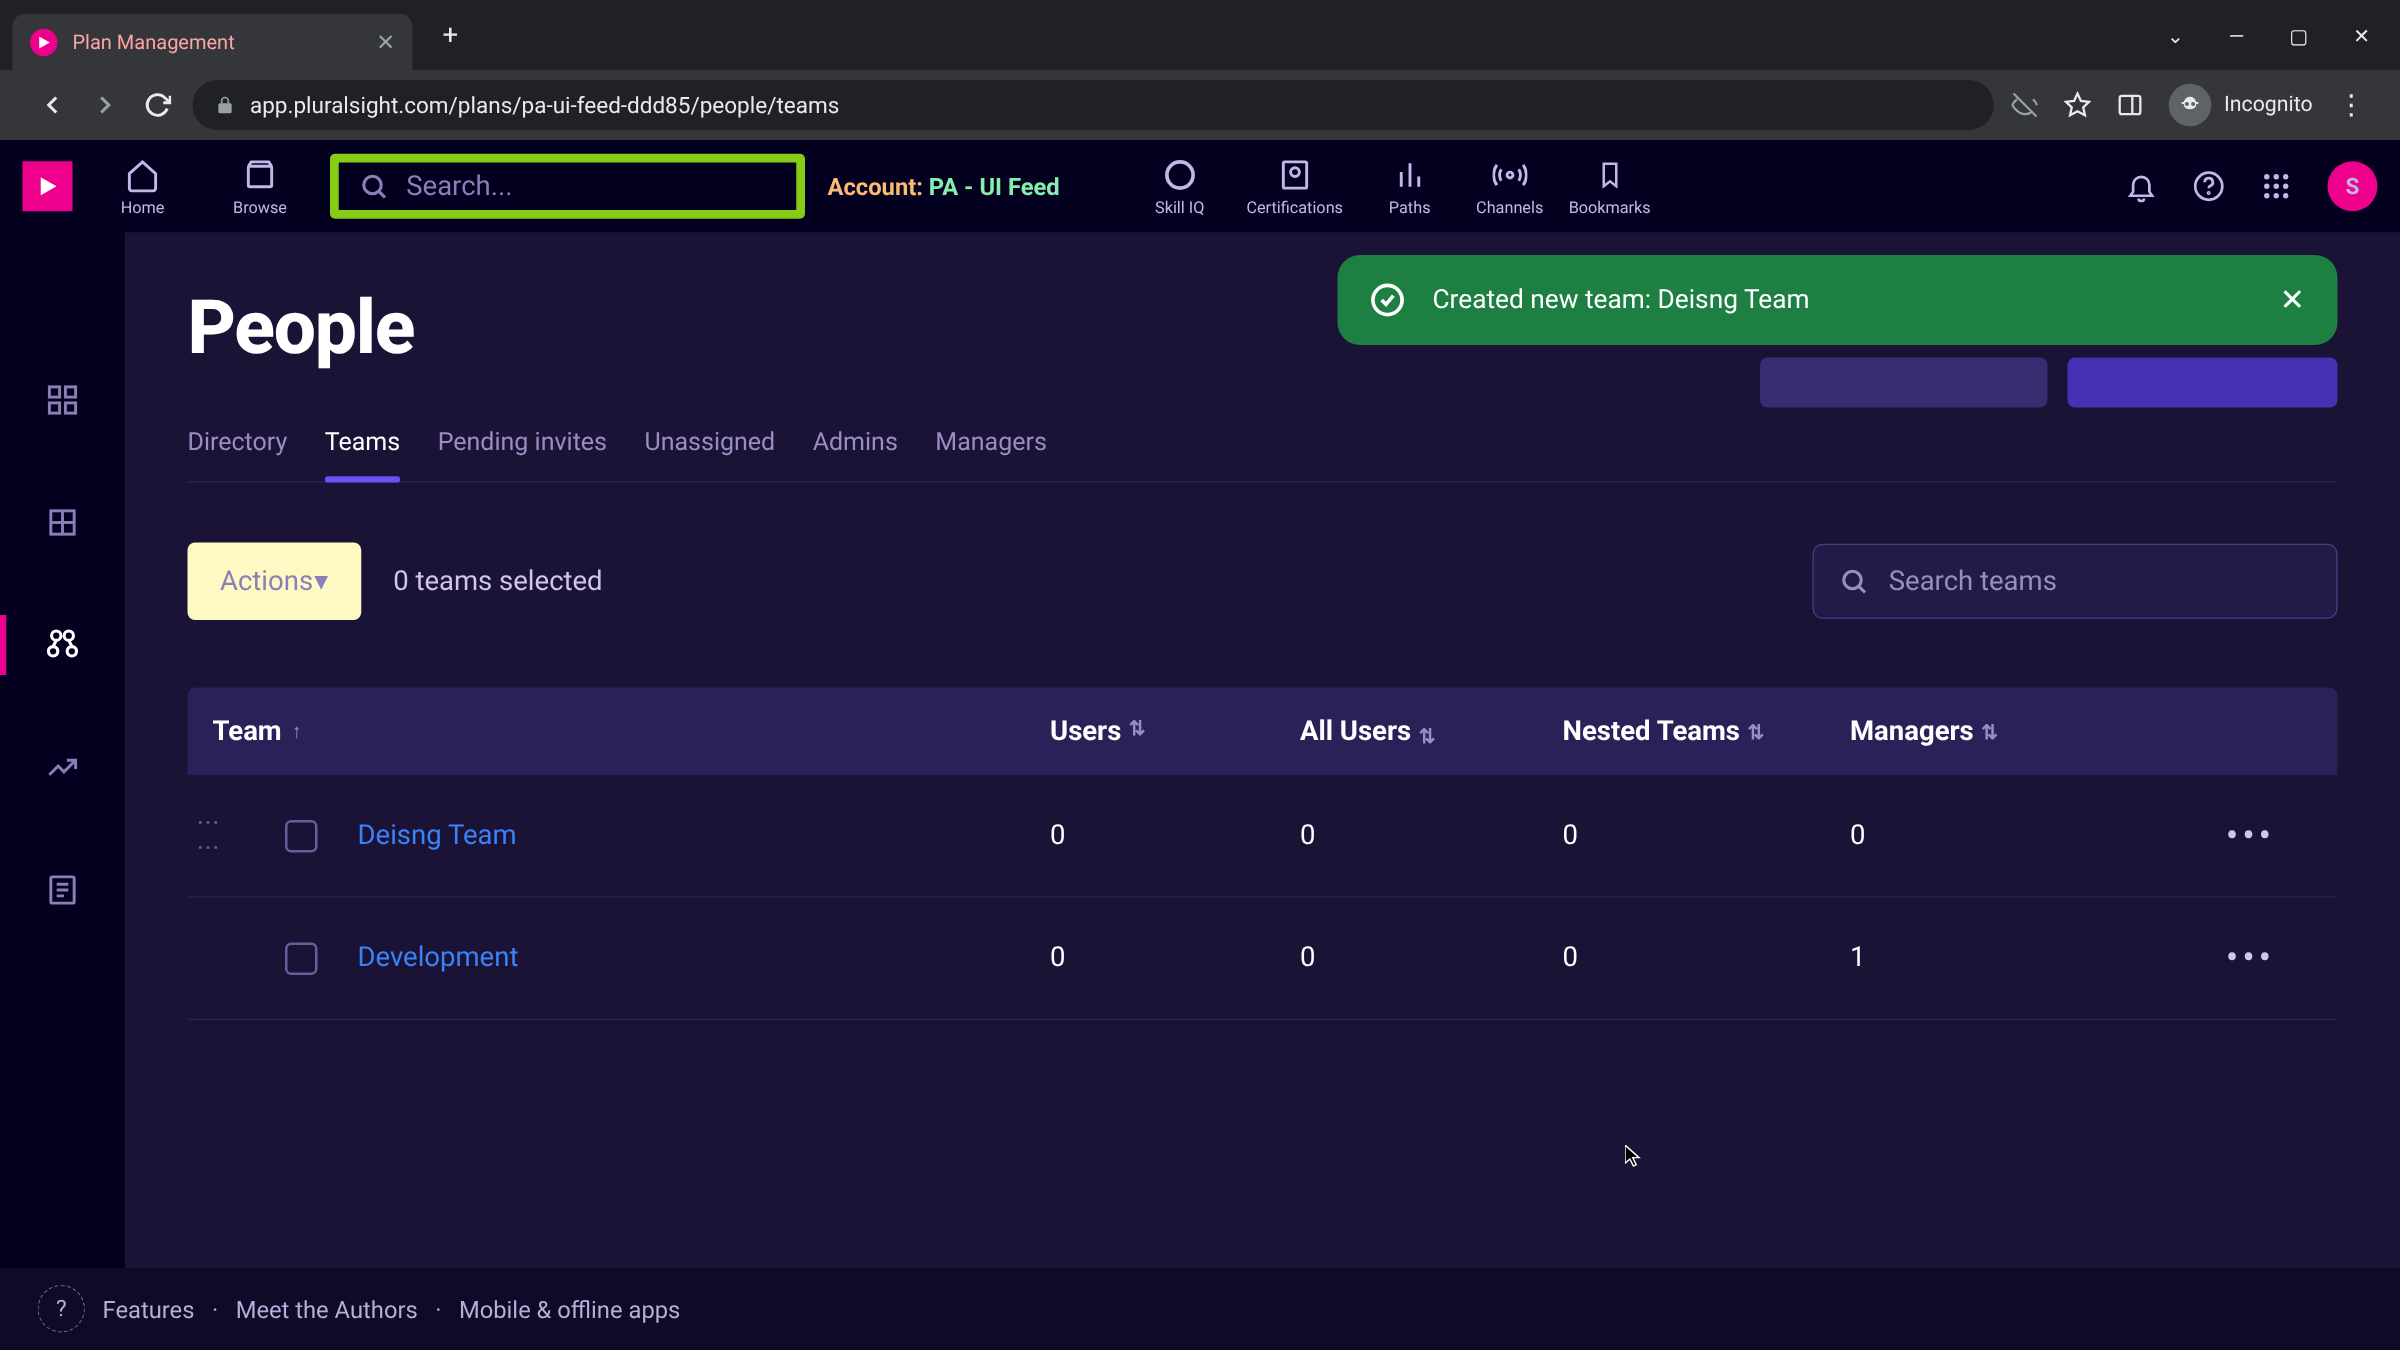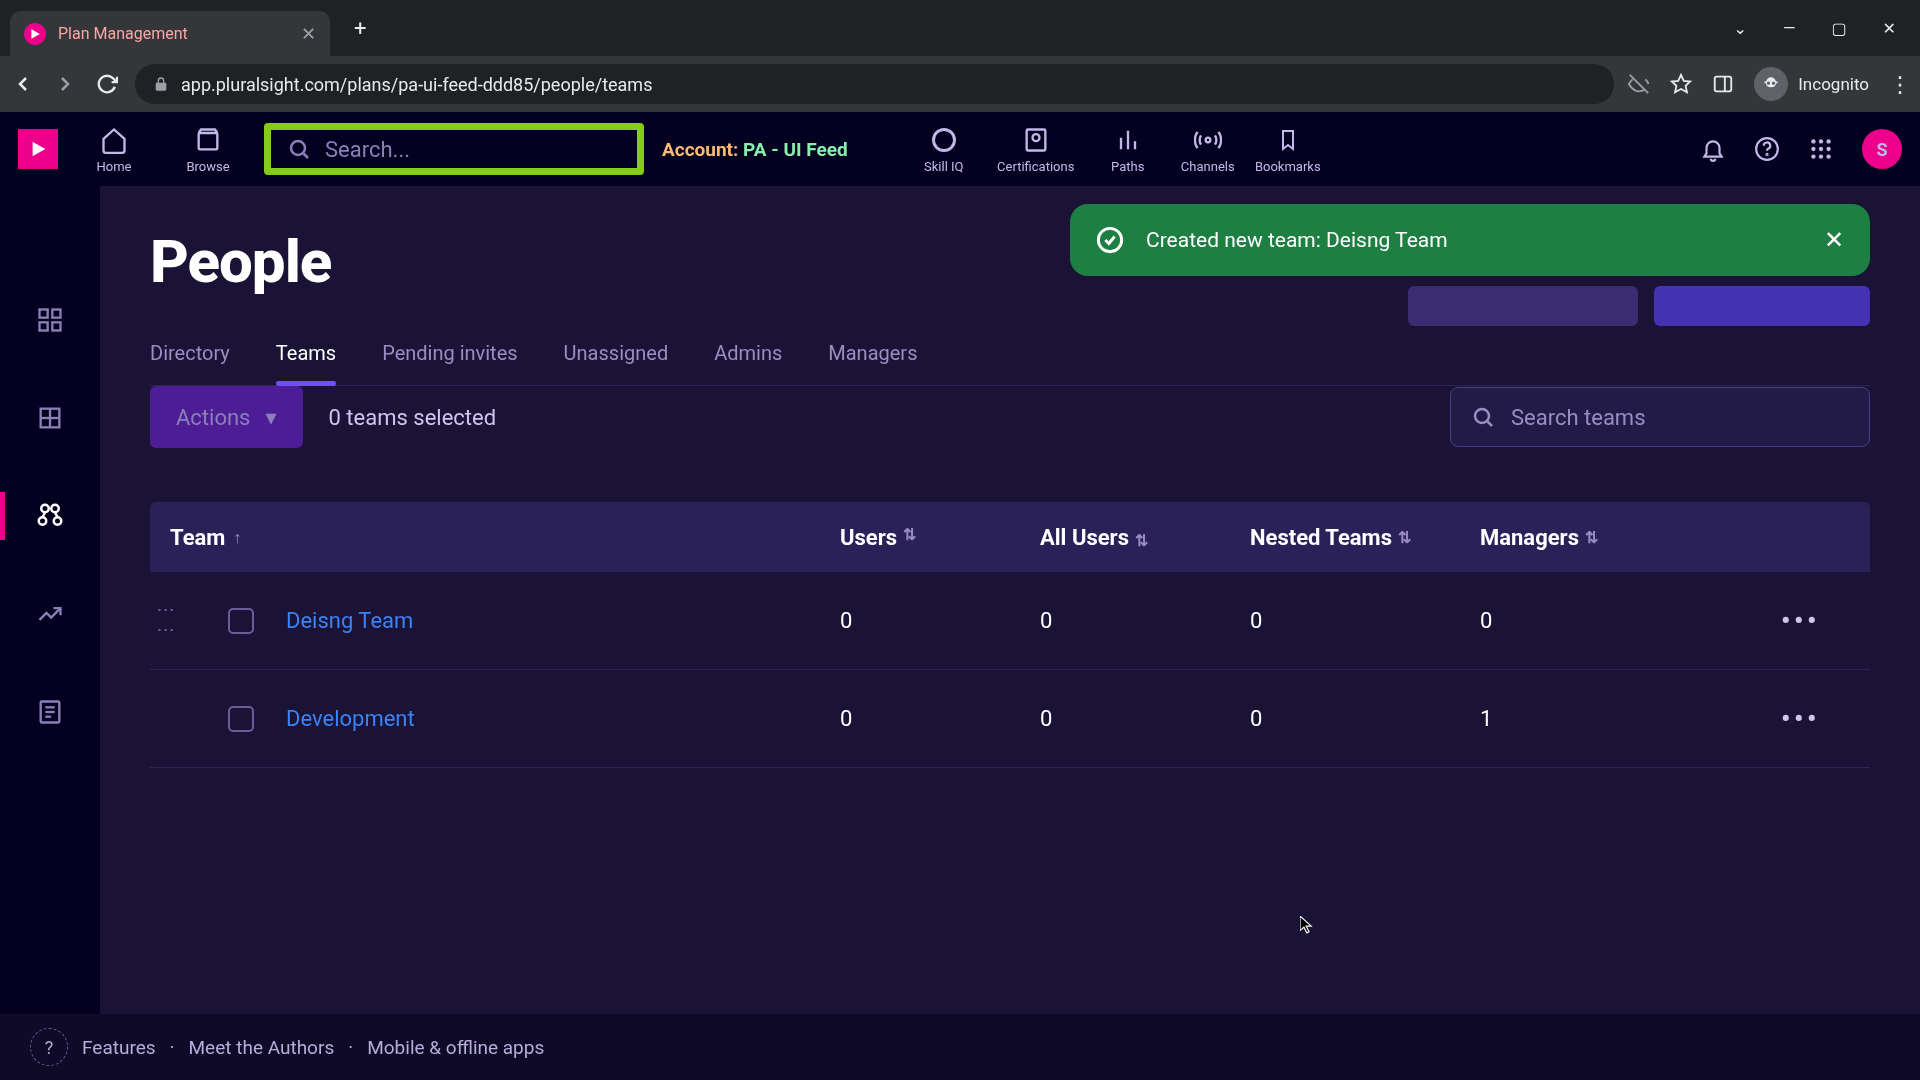--- a/index.html
+++ b/index.html
@@ -9,21 +9,21 @@
   .browser-chrome{background:#202124;height:56px;display:flex;align-items:center}
   .tab{background:#35363a;height:45px;width:320px;margin-left:10px;margin-top:11px;border-radius:10px 10px 0 0;display:flex;align-items:center;padding:0 14px;gap:12px}
   .tab-favicon{width:22px;height:22px;background:#ec008c;border-radius:50%;display:flex;align-items:center;justify-content:center}
   .tab-favicon svg{width:12px;height:12px}
   .tab-title{flex:1;font-size:16px;color:#fca5a5}
   .tab-close{color:#9aa0a6;cursor:pointer;font-size:18px}
   .new-tab{color:#e8eaed;margin-left:24px;font-size:22px}
   .win-controls{margin-left:auto;display:flex;gap:36px;padding-right:24px;color:#e8eaed}
   .win-controls span{font-size:16px}
   
-  .addr-bar{background:#35363a;height:56px;display:flex;align-items:center;padding:0 9px;gap:14px}
+  .addr-bar{background:#35363a;height:56px;display:flex;align-items:center;padding:0 28px;gap:14px}
   .nav-btn{color:#9aa0a6;width:28px;height:28px;display:flex;align-items:center;justify-content:center}
   .nav-btn.active{color:#e8eaed}
   .url-field{flex:1;background:#202124;height:40px;border-radius:20px;display:flex;align-items:center;padding:0 18px;gap:12px;color:#e8eaed;font-size:18px}
   .url-field .lock{color:#9aa0a6}
   .addr-icons{display:flex;gap:20px;align-items:center;color:#e8eaed}
   .incognito-badge{display:flex;align-items:center;gap:10px;color:#e8eaed;font-size:17px}
   .incog-circle{width:34px;height:34px;background:#5f6368;border-radius:50%;display:flex;align-items:center;justify-content:center}
   
   
   .app-topnav{height:74px;background:#04001f;display:flex;align-items:center;padding:0 18px;gap:18px}
@@ -51,27 +51,27 @@
   .main{flex:1;padding:40px 50px 0 50px;position:relative;background:#1a1336}
   .page-title{font-size:60px;font-weight:800;margin-bottom:44px;letter-spacing:-1px}
   
   .toast{position:absolute;top:18px;right:50px;background:#1d8042;height:72px;width:800px;border-radius:18px;display:flex;align-items:center;padding:0 26px;gap:22px;font-size:21px}
   .toast-close{margin-left:auto;font-size:24px;cursor:pointer;font-weight:300}
   
   .hidden-buttons{position:absolute;top:100px;right:50px;display:flex;gap:16px}
   .hb1{width:230px;height:40px;background:#3a2c70;border-radius:6px}
   .hb2{width:216px;height:40px;background:#4532b3;border-radius:6px}
   
-  .tabs{display:flex;gap:46px;border-bottom:1px solid #2d2356;}
+  .tabs{display:flex;gap:30px;border-bottom:1px solid #2d2356;margin-bottom:48px}
   .tab-link{color:#9a8dc2;font-size:20px;padding-bottom:20px;position:relative}
   .tab-link.active{color:#fff}
   .tab-link.active::after{content:'';position:absolute;left:0;right:0;bottom:-1px;height:5px;background:#6c4ff5;border-radius:2px}
   
   .toolbar{display:flex;align-items:center;gap:26px;margin-bottom:54px}
-  .actions-btn{background:#4c1d95;height:62px;padding:0 26px;border-radius:6px;display:flex;align-items:center;gap:15px;font-size:22px;color:#8b7fb8}
+  .actions-btn{background:#fef9c3;height:62px;padding:0 26px;border-radius:6px;display:flex;align-items:center;gap:1px;font-size:22px;color:#8b7fb8}
   .selcount{font-size:22px;color:#cfc5ef}
   .team-search{margin-left:auto;width:420px;height:60px;border:1px solid #4a3d86;border-radius:8px;display:flex;align-items:center;padding:0 20px;gap:16px;background:#221a47}
   .team-search span{color:#9a8dc2;font-size:22px}
   
   
   .tbl{width:100%}
   .thead{background:#2b2159;height:70px;display:flex;align-items:center;padding:0 20px;border-radius:6px 6px 0 0;font-size:22px;font-weight:700}
   .col-team{width:670px;display:flex;align-items:center;gap:8px}
   .col-users{width:200px;display:flex;align-items:flex-start;gap:6px}
   .col-all{width:210px;display:flex;align-items:flex-end;gap:6px}

